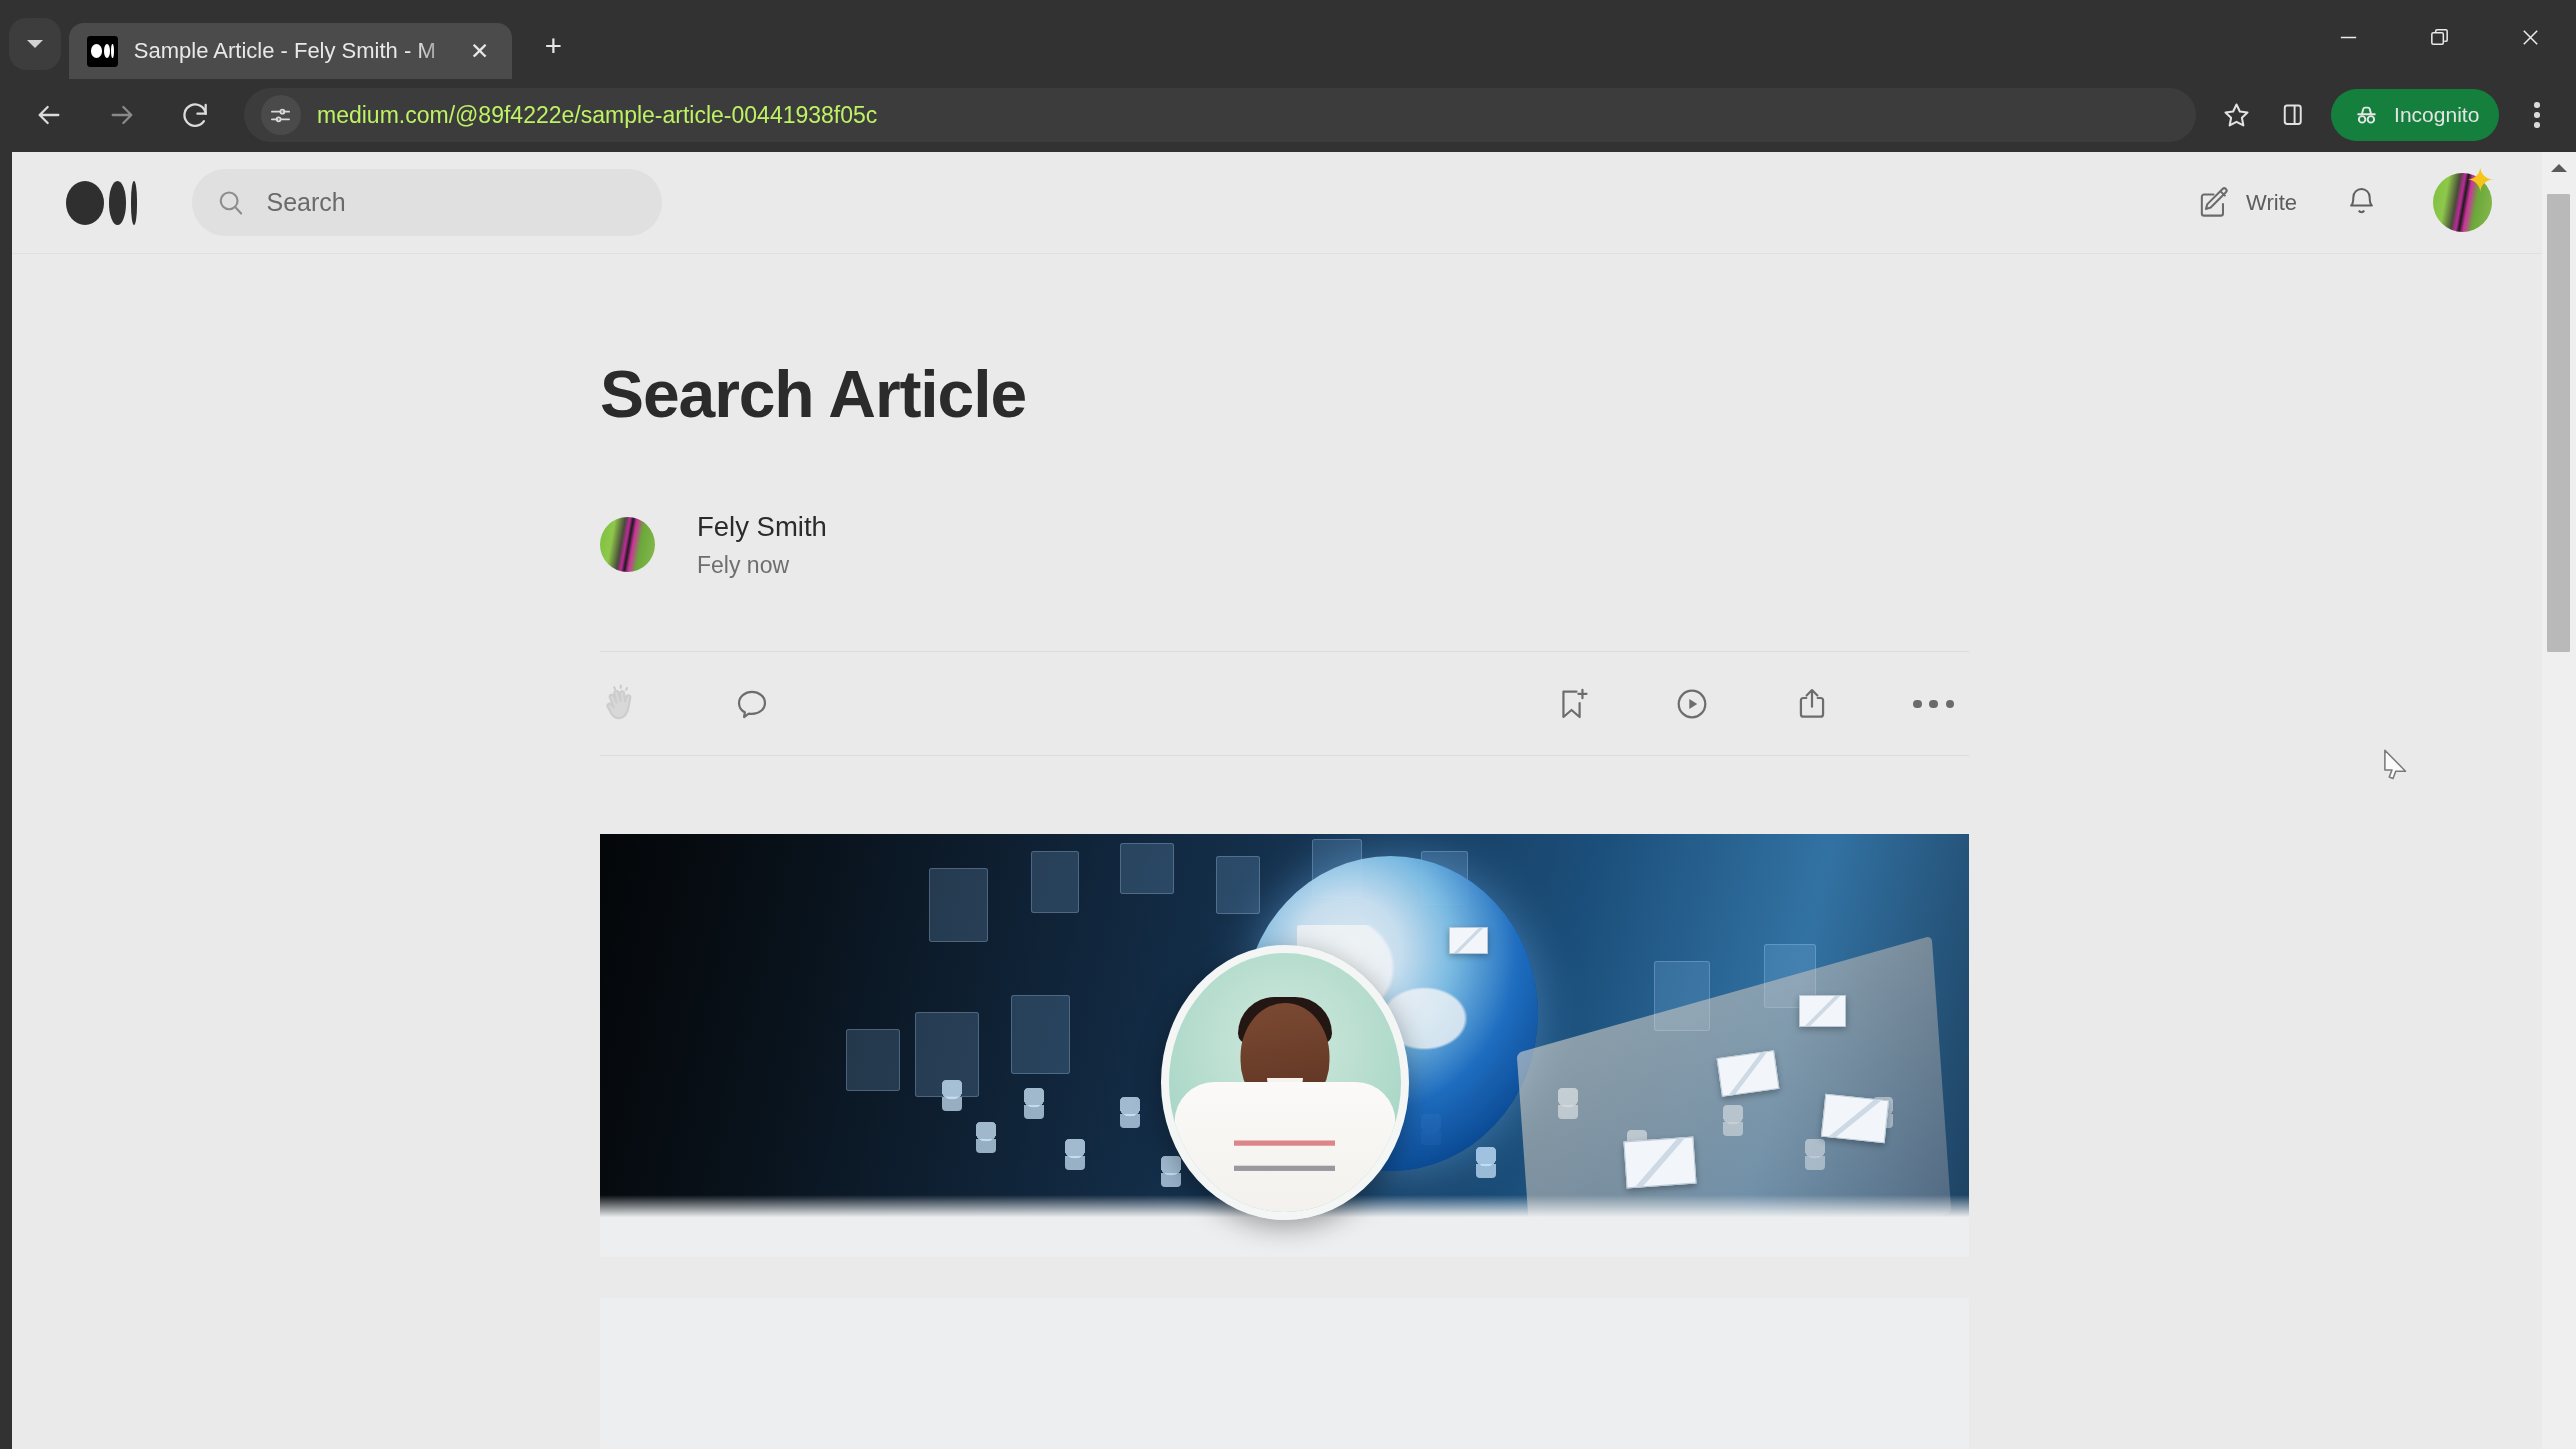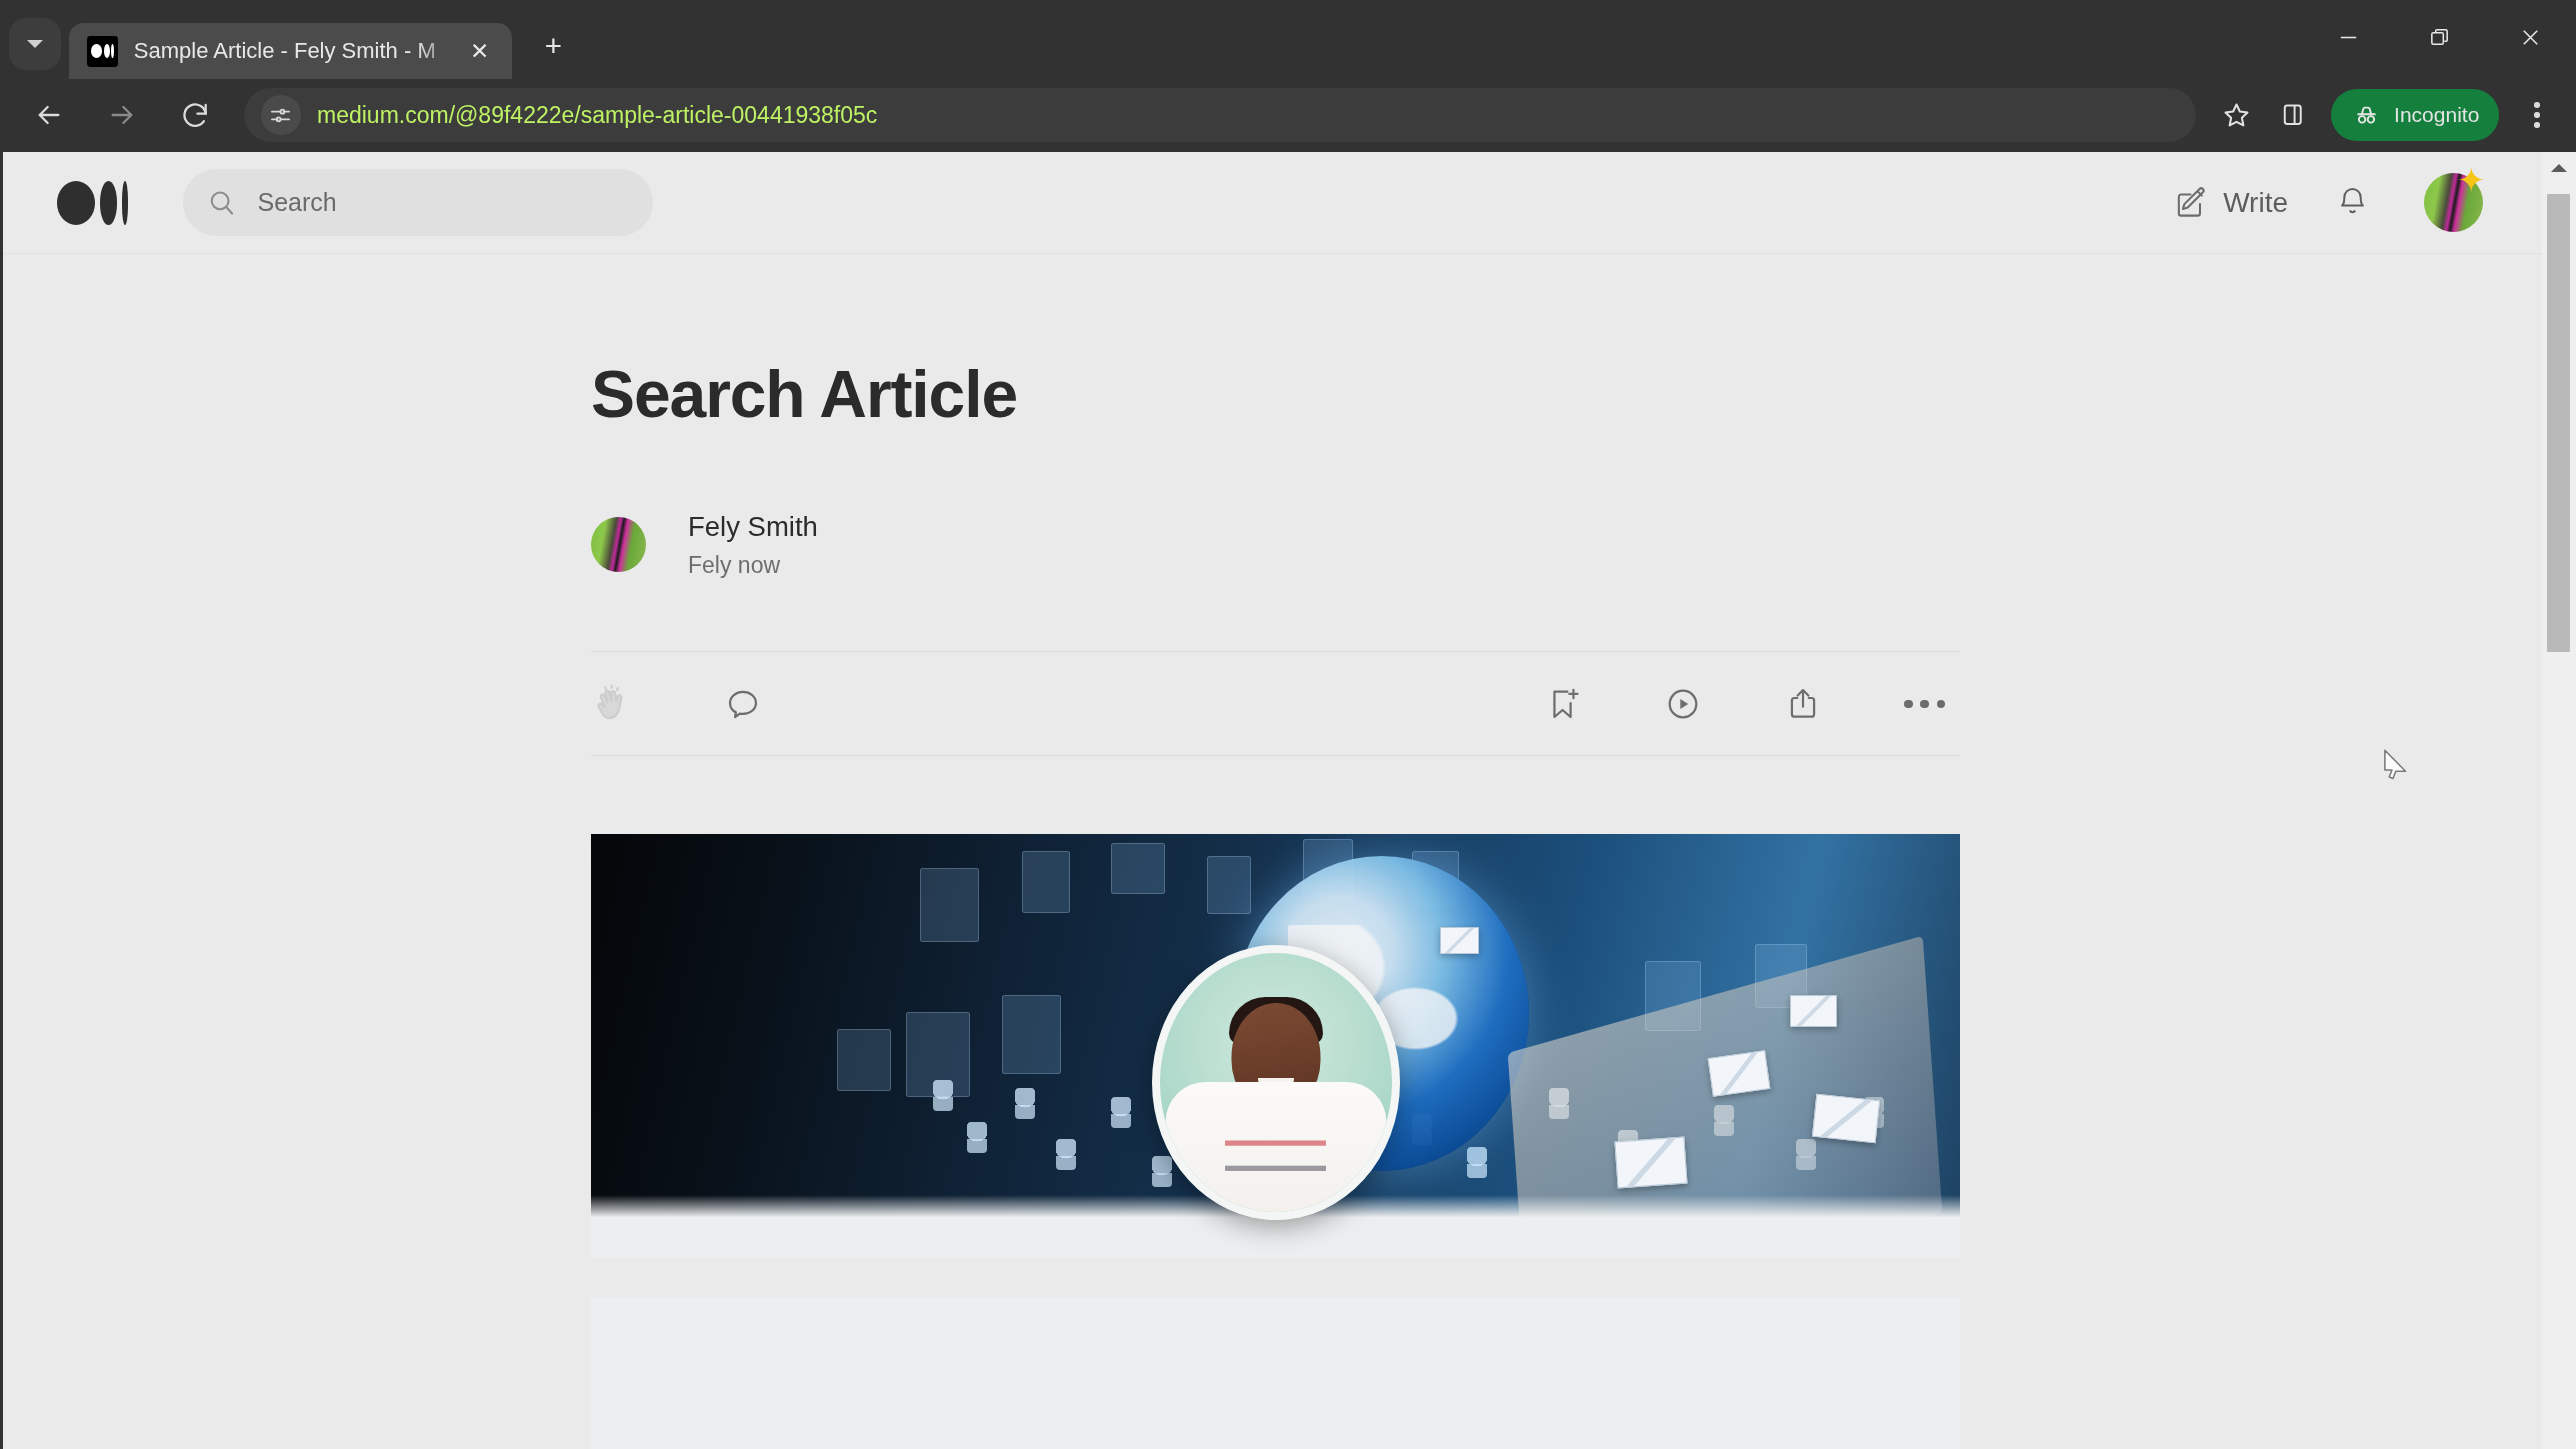--- a/index.html
+++ b/index.html
@@ -102,21 +102,21 @@
   }
   .incognito-chip span { color: #e4e4e4; font-size: 21px; white-space: nowrap; }
   .menu-dots {
     width: 54px; height: 56px; margin-right: 12px; flex: 0 0 auto;
     display: flex; flex-direction: column; align-items: center; justify-content: center; gap: 4.7px;
   }
   .menu-dots i { width: 5.4px; height: 5.4px; border-radius: 50%; background: #dadada; display: block; }
 
   
   .viewport {
-    position: absolute; top: 152px; left: 3px;
+    position: absolute; top: 152px; left: 12px;
     width: 2556px; height: 1297px;
     background: #eaeaea; overflow: hidden;
   }
 
   .medium-header {
     height: 102px; width: 2542px;
     display: flex; align-items: center; background: #eaeaea;
     border-bottom: 0.7px solid #e0e0e0;
   }
   .m-logo { margin-left: 54px; display: flex; align-items: center; gap: 4.7px; flex: 0 0 auto; }
@@ -126,21 +126,21 @@
   .m-search {
     margin-left: 55px; width: 470px; height: 67px;
     background: #e0e0e0; border-radius: 34px;
     display: flex; align-items: center; padding: 0 23px; flex: 0 0 auto;
   }
   .m-search-ph { margin-left: 19px; color: #6a6a6a; font-size: 25px; }
   .m-spacer { flex: 1 1 auto; }
   .m-write {
     display: flex; align-items: center; gap: 14.8px; flex: 0 0 auto; margin-right: 47px;
   }
-  .m-write span { color: #5d5d5d; font-size: 28px; }
+  .m-write span { color: #5d5d5d; font-size: 22px; }
   .m-bell { flex: 0 0 auto; margin-right: 54px; }
   .m-avatar {
     position: relative; width: 59px; height: 59px; flex: 0 0 auto; margin-right: 62px;
   }
   .av-img {
     width: 59px; height: 59px; border-radius: 50%; overflow: hidden;
     background: linear-gradient(100deg,#7fbf3f 0%,#8dc84a 24%,#4a4a3a 40%,#c0299a 47%,#1b1b1b 52%,#cf2f9e 58%,#6aa83a 70%,#8ab94e 100%);
   }
   .av-star {
     position: absolute; right: -8px; top: -6.7px;

